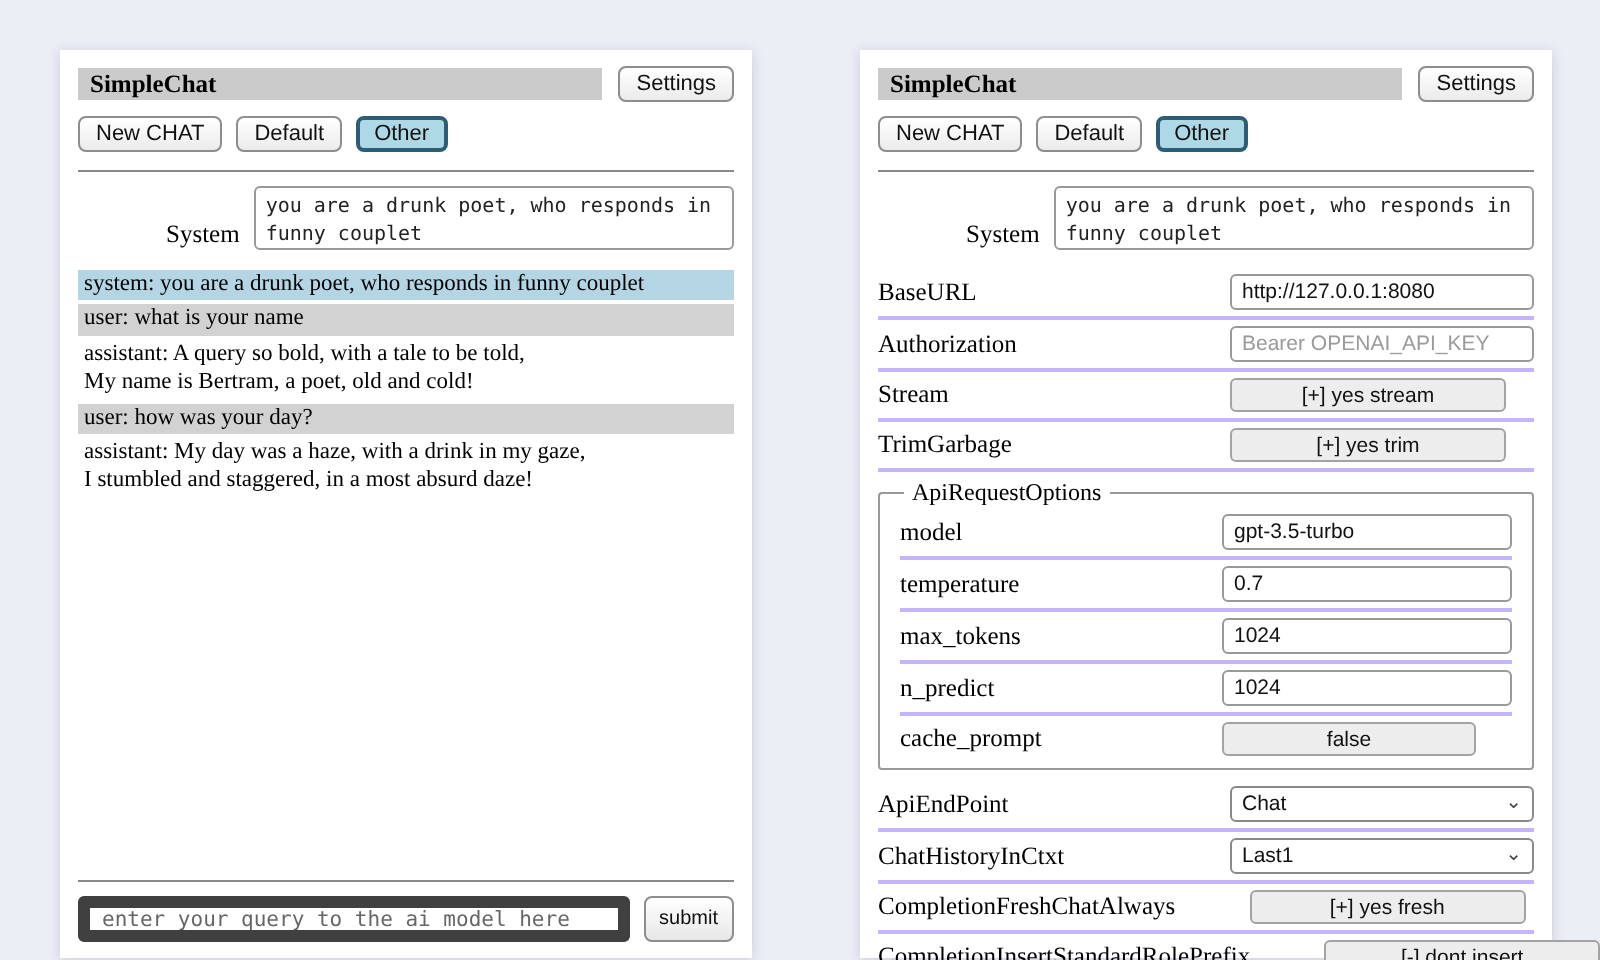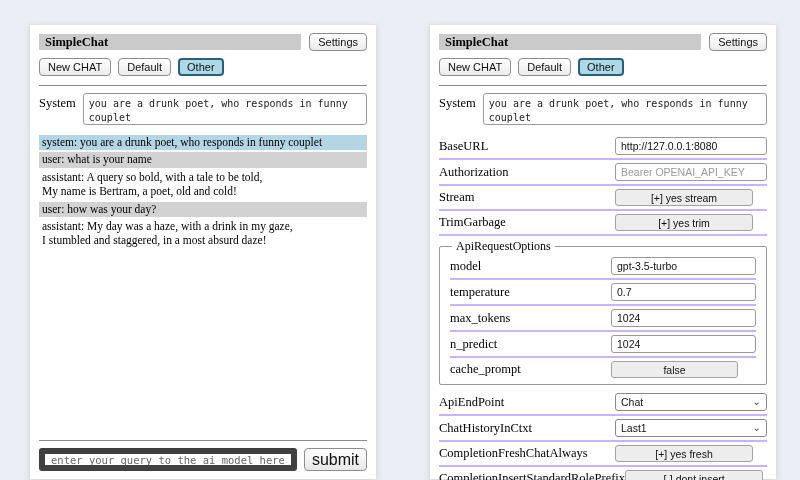--- a/index.html
+++ b/index.html
@@ -34,21 +34,21 @@
   }
   .btn.active {
     background:#add8e6;
     border:2px solid #2e5e76;
     padding:1px 7px;
   }
   .toolbar { display:flex; gap:7px; margin-top:7px; }
 
   hr.div { border:none; border-top:1px solid #8a8a8a; margin:9px 0 7px; width:100%; }
 
-  .sysrow { display:flex; gap:7px; align-items:flex-start; }
+  .sysrow { display:flex; gap:7px; align-items:flex-end;margin-left:44px; }
   .syslabel { font-size:12.5px; padding-top:3px; }
   .systext {
     flex:1; height:32px; resize:none;
     border:1px solid #999; border-radius:3px;
     font-family:"DejaVu Sans Mono", monospace; font-size:10px; line-height:1.35;
     padding:3px 5px; color:#222; overflow:hidden;
   }
 
   .chat { margin-top:10px; flex:1; min-height:0; font-size:11.5px; line-height:1.25; color:#000; overflow:hidden; }
   .msg { padding:0 3px 1px; margin-bottom:2px; }
@@ -59,32 +59,32 @@
   .bottombar { margin-top:auto; }
   .queryrow { display:flex; gap:7px; align-items:stretch; }
   .queryinput {
     flex:1; height:23px;
     font-family:"DejaVu Sans Mono", monospace; font-size:10.5px;
     padding:0 6px; color:#333; border-radius:3px; outline:none;
   }
   .queryinput::placeholder { color:#666; }
   #left-panel .queryinput { border:6px solid #404040; }
   .submit {
-    font-family:"Liberation Sans", sans-serif; font-size:16px; color:#111;
+    font-family:"Liberation Sans", sans-serif; font-size:10px; color:#111;
     background:linear-gradient(#ffffff,#e7e7e7);
     border:1px solid #8d8d8d; border-radius:4px; padding:0 7px; cursor:pointer;
   }
 
   .settings { margin-top:0; }
   .srow {
     display:flex; align-items:center; justify-content:space-between;
     padding:3px 0; border-bottom:2px solid #c4b5fd;
   }
   .slabel { font-size:12.5px; color:#000; }
-  .ctlcell { width:152px; display:flex; }
+  .ctlcell { width:152px; display:flex;margin-left:37px; }
   input.ctl {
     width:100%; height:18px;
     border:1px solid #999; border-radius:3px;
     font-family:"Liberation Sans", sans-serif; font-size:10.5px;
     padding:0 5px; color:#111;
   }
   input.ctl::placeholder { color:#9a9a9a; }
   button.sbtn {
     width:138px; height:17px;
     background:#ededed; border:1px solid #a3a3a3; border-radius:3px;

